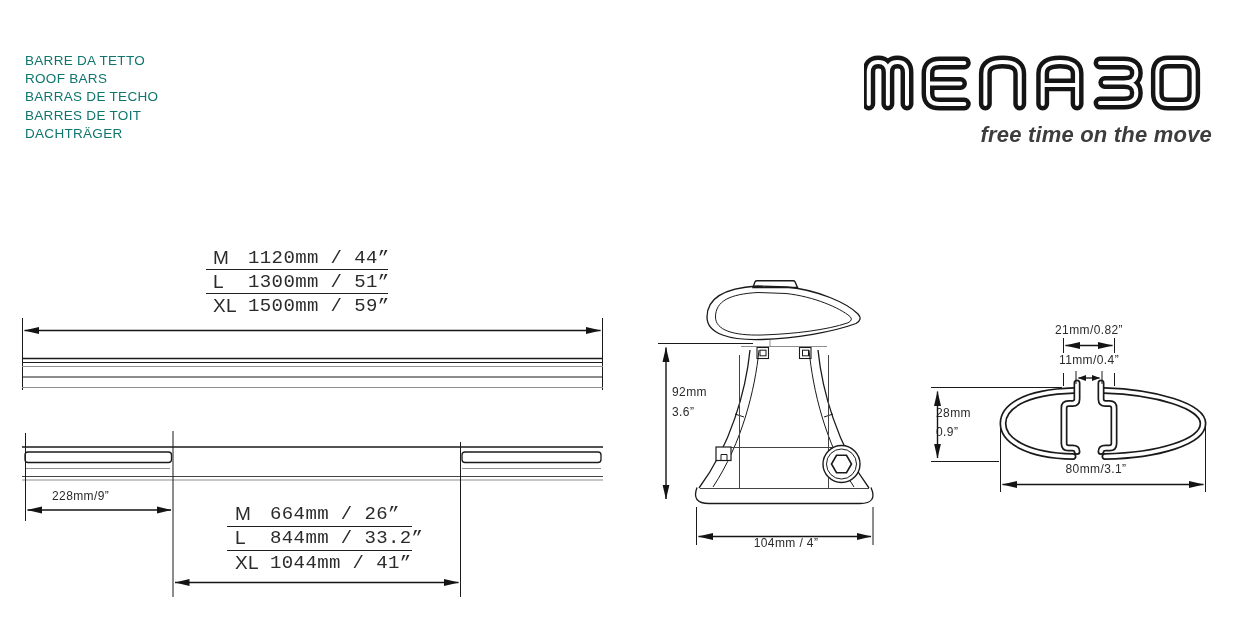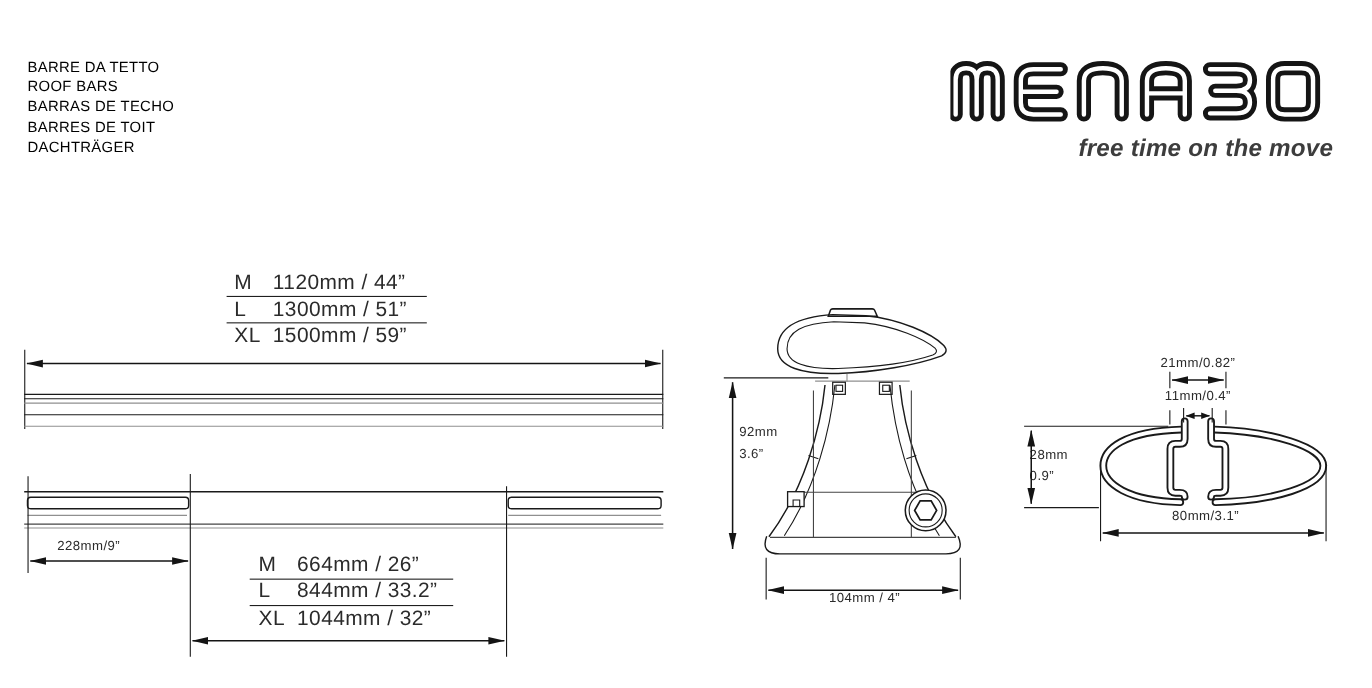--- a/index.html
+++ b/index.html
@@ -1,37 +1,37 @@
 <!DOCTYPE html>
 <html><head>
 <meta charset="utf-8">
 <style>
   html,body{margin:0;padding:0;background:#fff;}
   .canvas{position:relative;width:1247px;height:625px;background:#ffffff;overflow:hidden;
           font-family:"Liberation Sans", sans-serif;color:#262626;}
   
   .product-names{position:absolute;left:25px;top:52px;font-size:13.5px;line-height:18.2px;
-                 letter-spacing:.3px;color:#000000;}
+                 letter-spacing:.3px;color:#0f766e;}
   
   .brand{position:absolute;left:864px;top:52px;width:350px;}
   .tagline{position:absolute;top:70px;right:2px;font-style:italic;font-weight:600;
            font-size:22px;color:#3d3d3d;letter-spacing:.2px;white-space:nowrap;}
   
   .lgB{fill:none;stroke:#151515;stroke-width:13.5;stroke-linecap:round;stroke-linejoin:round;}
   .lgW{fill:none;stroke:#ffffff;stroke-width:4.2;stroke-linecap:round;stroke-linejoin:round;}
   
   .size-table{position:absolute;font-size:19px;letter-spacing:.4px;color:#2b2b2b;}
   .tbl-top{left:206px;top:246px;width:182px;}
   .tbl-bottom{left:227px;top:502px;width:185px;}
   .size-row{display:flex;align-items:center;height:24px;box-sizing:border-box;}
   .tbl-bottom .size-row{height:24.6px;}
   .size-row.u{border-bottom:1.6px solid #1f1f1f;}
   .size-key{flex:0 0 42px;padding-left:7px;box-sizing:border-box;}
   .tbl-bottom .size-key{flex-basis:43px;padding-left:8px;}
-  .size-val{white-space:nowrap;}
+  .size-val{white-space:nowrap;font-family:Liberation Mono, monospace;}
   
   .dim-label{position:absolute;font-size:12px;letter-spacing:.4px;color:#2b2b2b;white-space:nowrap;}
   .ctr{text-align:center;}
   
   .draw{position:absolute;left:0;top:0;}
   .s1{stroke:#1a1a1a;stroke-width:1.3;fill:none;}
   .s2{stroke:#1a1a1a;stroke-width:1;fill:none;}
   .s3{stroke:#444444;stroke-width:1;fill:none;}
   .sl{stroke:#8f8f8f;stroke-width:1;fill:none;}
   .sw{fill:#ffffff;stroke:#1a1a1a;stroke-width:1.3;}
@@ -103,21 +103,21 @@
     <div class="size-row u">
       <span class="size-key">M</span>
       <span class="size-val">664mm / 26”</span>
     </div>
     <div class="size-row u">
       <span class="size-key">L</span>
       <span class="size-val">844mm / 33.2”</span>
     </div>
     <div class="size-row">
       <span class="size-key">XL</span>
-      <span class="size-val">1044mm / 32”</span>
+      <span class="size-val">1044mm / 41”</span>
     </div>
   </div>
 
   <div class="dim-label" style="left:52px;top:489px;">228mm/9”</div>
   <div class="dim-label" style="left:672px;top:385px;">92mm</div>
   <div class="dim-label" style="left:672px;top:405px;">3.6”</div>
   <div class="dim-label ctr" style="left:701px;top:512px;width:170px;margin-top:24px;">104mm / 4”</div>
   <div class="dim-label ctr" style="left:1019px;top:323px;width:140px;">21mm/0.82”</div>
   <div class="dim-label ctr" style="left:1019px;top:353px;width:140px;">11mm/0.4”</div>
   <div class="dim-label" style="left:936px;top:406px;">28mm</div>

